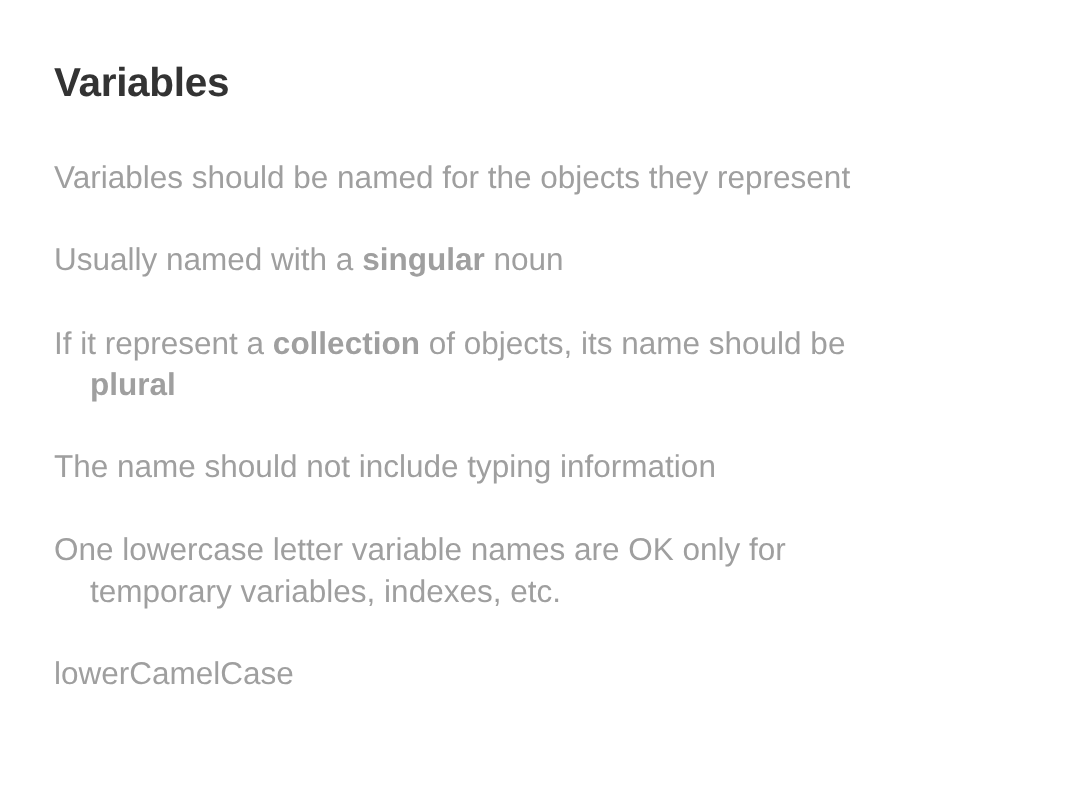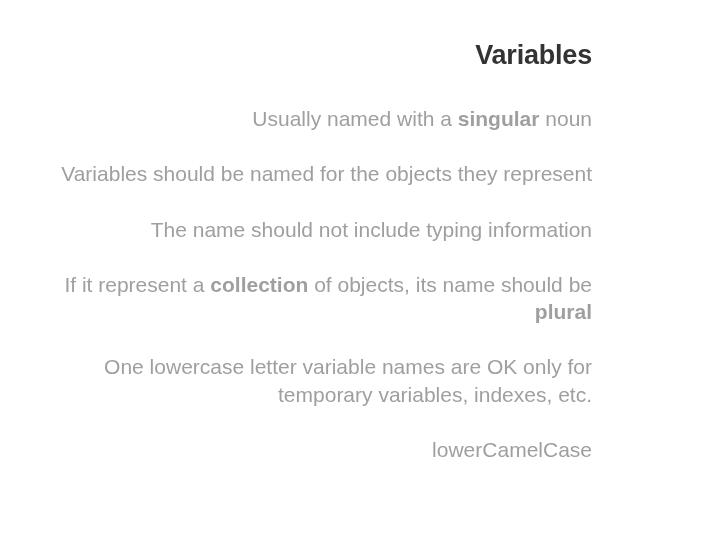--- a/index.html
+++ b/index.html
@@ -9,21 +9,20 @@
     height: 540px;
     background: #ffffff;
     font-family: Arial, "Helvetica Neue", Helvetica, sans-serif;
     overflow: hidden;
   }
   .slide {
     box-sizing: border-box;
     width: 628px;
     height: 540px;
     padding: 40px 36px 36px 36px;
-    text-align: right;
   }
   .title {
     font-size: 27px;
     font-weight: 700;
     color: #333333;
     margin: 0 0 34px 0;
     letter-spacing: -0.2px;
   }
   .body {
     color: #9f9f9f;
@@ -39,20 +38,20 @@
   .item .strong {
     font-weight: 700;
   }
 </style>
 </head>
 <body>
 
 <div class="slide">
   <h1 class="title">Variables</h1>
   <div class="body" id="body-container">
+      <p class="item"><span>Variables should be named for the objects they represent</span></p>
       <p class="item"><span>Usually named with a </span><span class="strong">singular</span><span> noun</span></p>
-      <p class="item"><span>Variables should be named for the objects they represent</span></p>
+      <p class="item"><span>If it represent a </span><span class="strong">collection</span><span> of objects, its name should be </span><span class="strong">plural</span></p>
       <p class="item"><span>The name should not include typing information</span></p>
-      <p class="item"><span>If it represent a </span><span class="strong">collection</span><span> of objects, its name should be </span><span class="strong">plural</span></p>
       <p class="item"><span>One lowercase letter variable names are OK only for temporary variables, indexes, etc.</span></p>
       <p class="item"><span>lowerCamelCase</span></p>
     </div>
 </div>
 
 </body></html>

